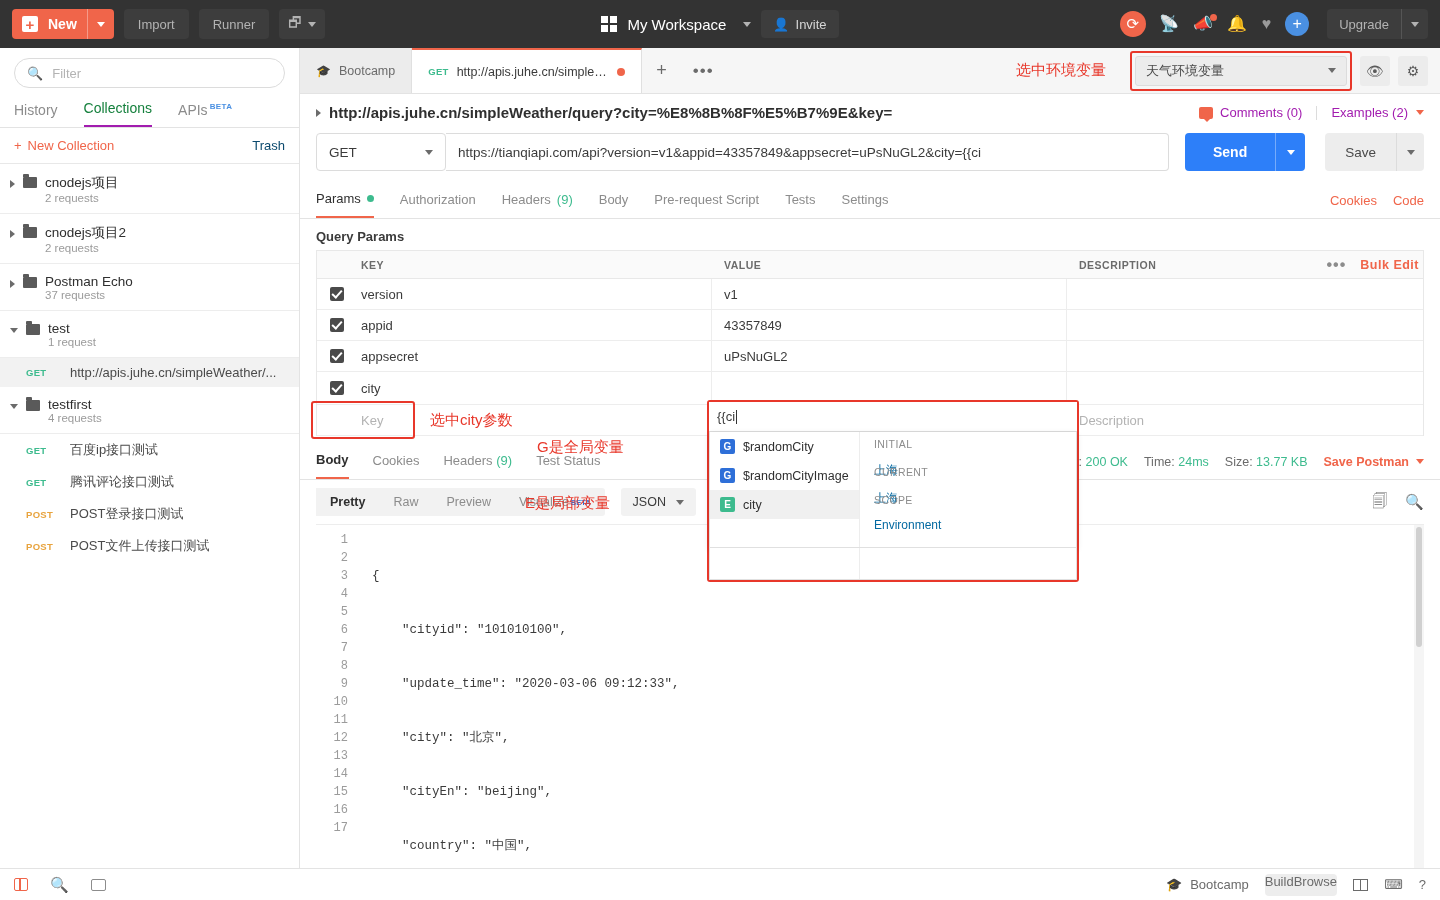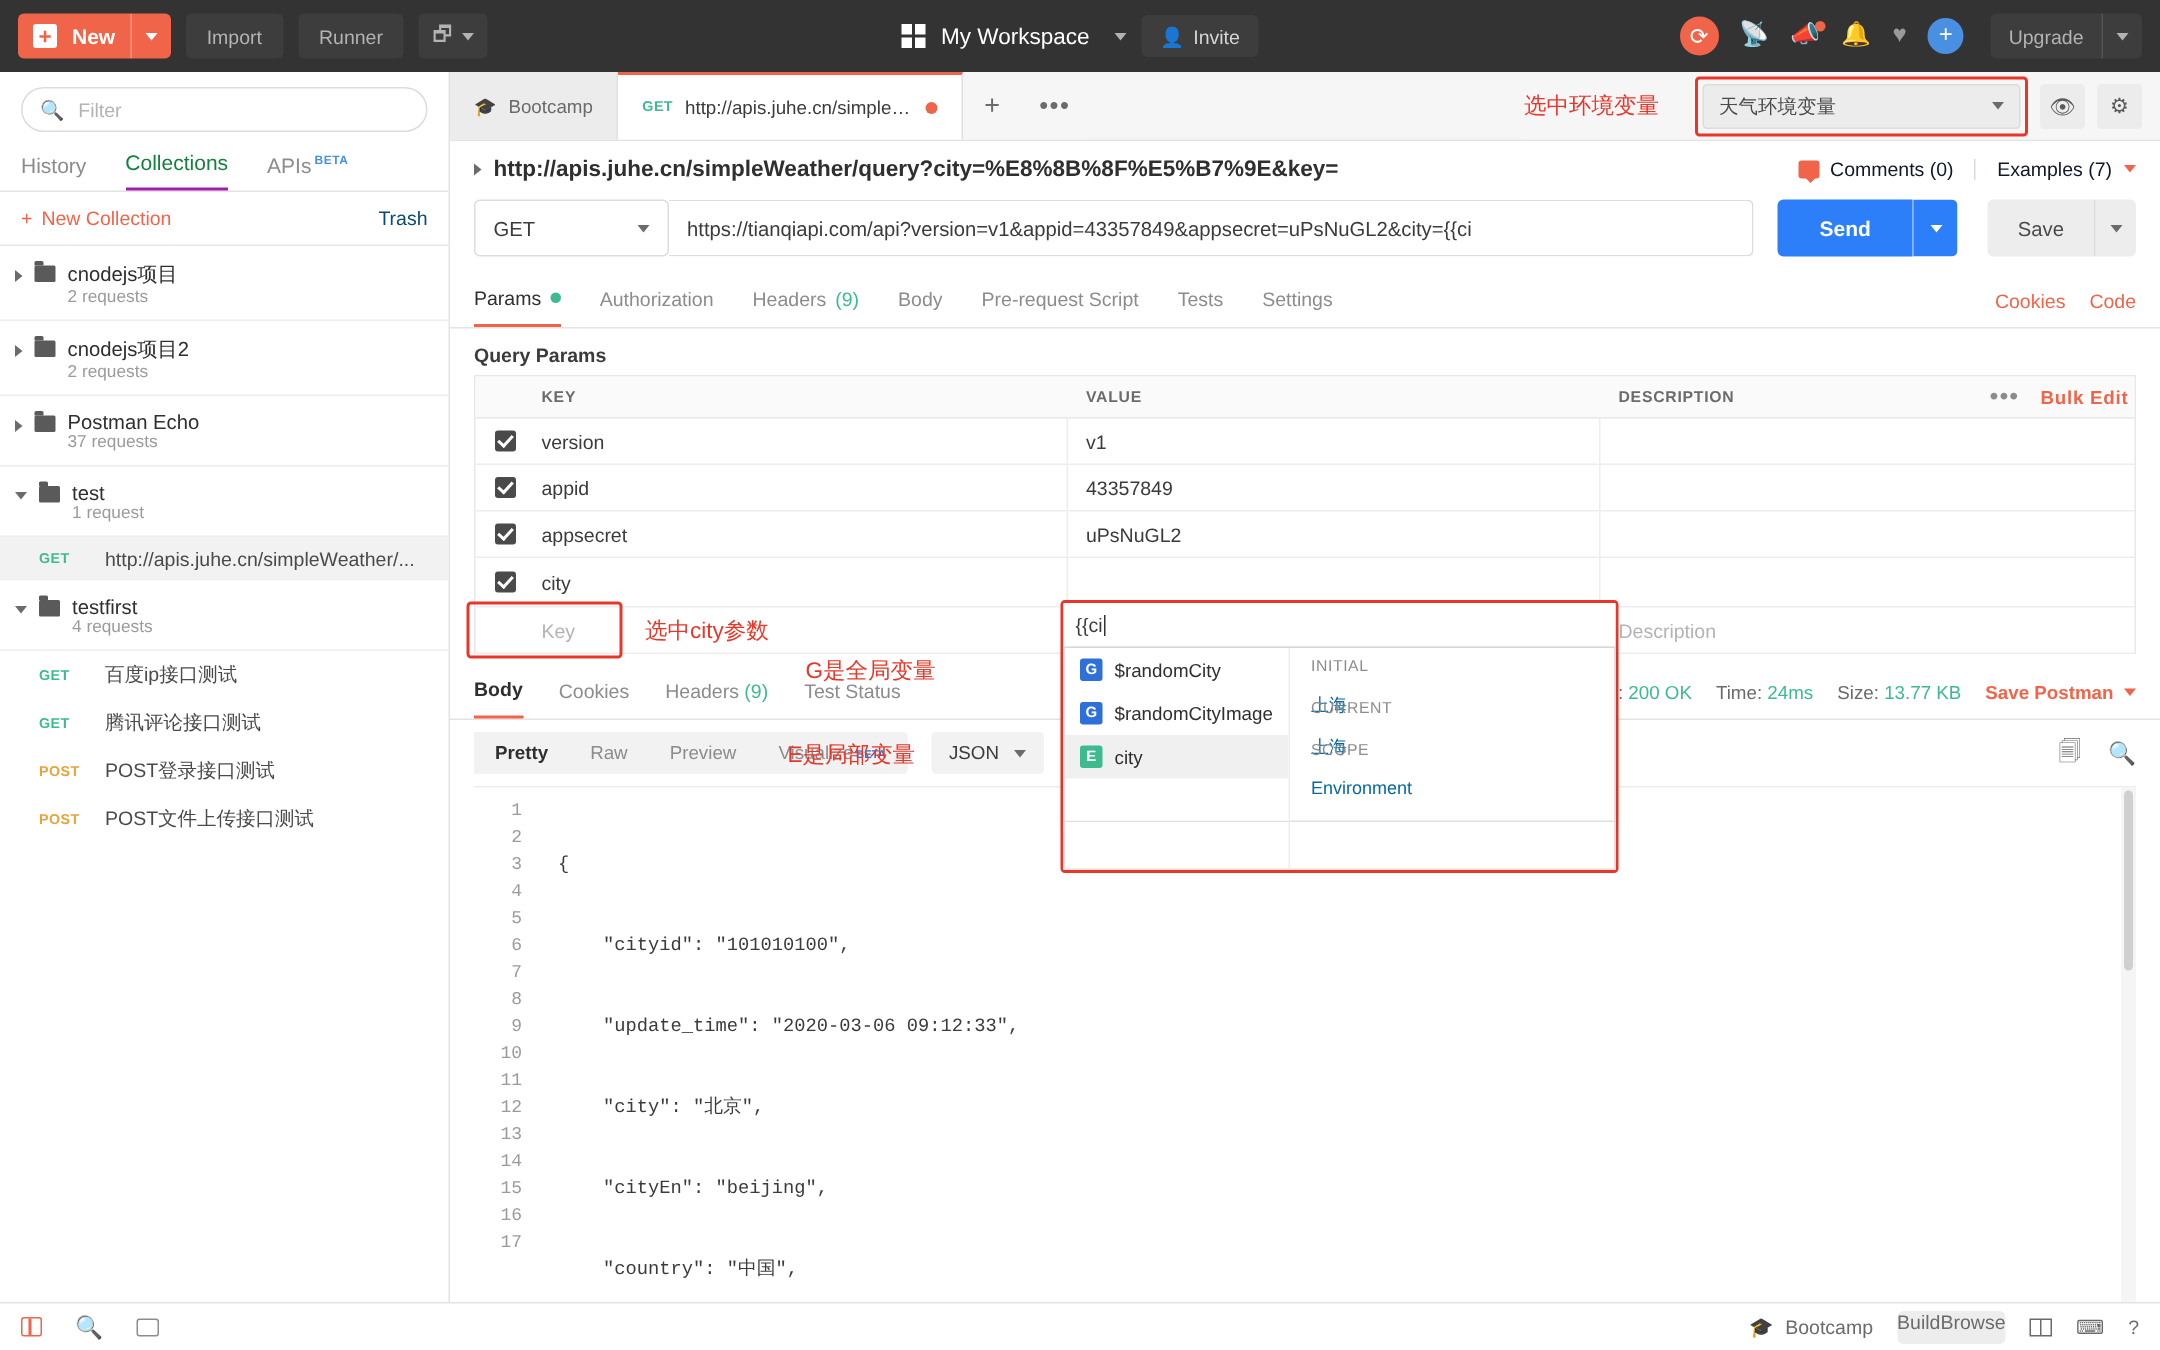--- a/index.html
+++ b/index.html
@@ -128,21 +128,21 @@
   .env-sel {
     width: 212px; height: 30px; background: #ececec; border: 1px solid #dcdcdc; border-radius: 3px;
     display: flex; align-items: center; justify-content: space-between; padding: 0 10px; color: #4a4a4a; font-size: 13px;
   }
   .sq-btn { width: 30px; height: 30px; background: #ececec; border-radius: 3px; display: flex; align-items: center; justify-content: center; color: #5a5a5a; font-size: 14px; }
 
   
   .urltitle-row { display: flex; align-items: center; padding: 10px 16px 8px 16px; gap: 8px; }
   .urltitle { font-size: 15px; font-weight: bold; color: #2f2f2f; }
   .title-tri { width: 0; height: 0; border-top: 4px solid transparent; border-bottom: 4px solid transparent; border-left: 5px solid #6b6b6b; }
-  .title-right { margin-left: auto; display: flex; align-items: center; gap: 14px; font-size: 13px; color: #0f172a; }
+  .title-right { margin-left: auto; display: flex; align-items: center; gap: 14px; font-size: 13px; color: #a21caf; }
   .comments-ico { width: 14px; height: 12px; background: #f0654a; border-radius: 2px; position: relative; }
   .comments-ico:after { content:""; position:absolute; left:4px; bottom:-3px; border-left:4px solid transparent; border-right:4px solid transparent; border-top:4px solid #f0654a; }
   .vdiv { width: 1px; height: 14px; background: #dcdcdc; }
 
   
   .urlbar-row { display: flex; align-items: center; padding: 4px 16px 12px 16px; gap: 10px; }
   .method-sel {
     width: 130px; height: 38px; border: 1px solid #dcdcdc; border-radius: 4px;
     display: flex; align-items: center; justify-content: space-between; padding: 0 12px;
     background: #fff; font-size: 13.5px;
@@ -427,21 +427,21 @@
       <div class="urltitle-row">
         <span class="title-tri"></span>
         <span class="urltitle">http://apis.juhe.cn/simpleWeather/query?city=%E8%8B%8F%E5%B7%9E&amp;key=</span>
         <span class="title-right">
           <span style="display:flex;align-items:center;gap:7px">
             <span class="comments-ico"></span>
             <span>Comments (0)</span>
           </span>
           <span class="vdiv"></span>
           <span style="display:flex;align-items:center;gap:8px">
-            <span>Examples (7)</span>
+            <span>Examples (2)</span>
             <span class="caret-orange"></span>
           </span>
         </span>
       </div>
 
       <div class="urlbar-row">
         <div class="method-sel">
           <span>GET</span>
           <span class="caret-grey" style="border-top-color:#6b6b6b;margin-left:0"></span>
         </div>

